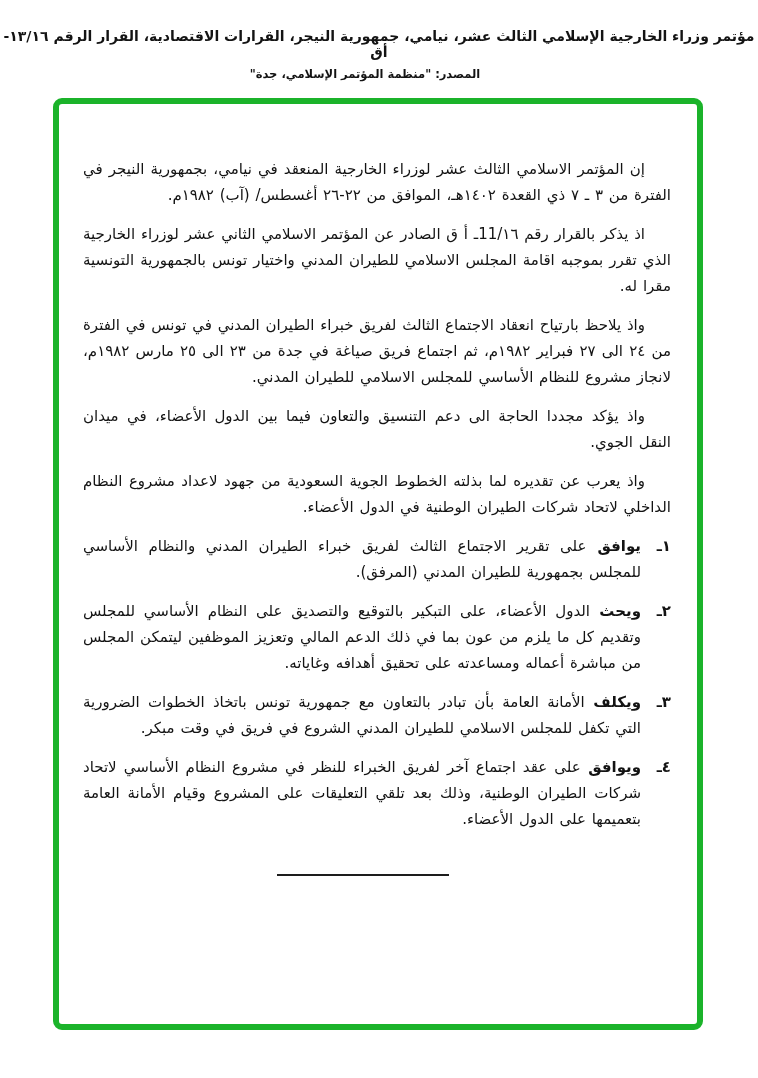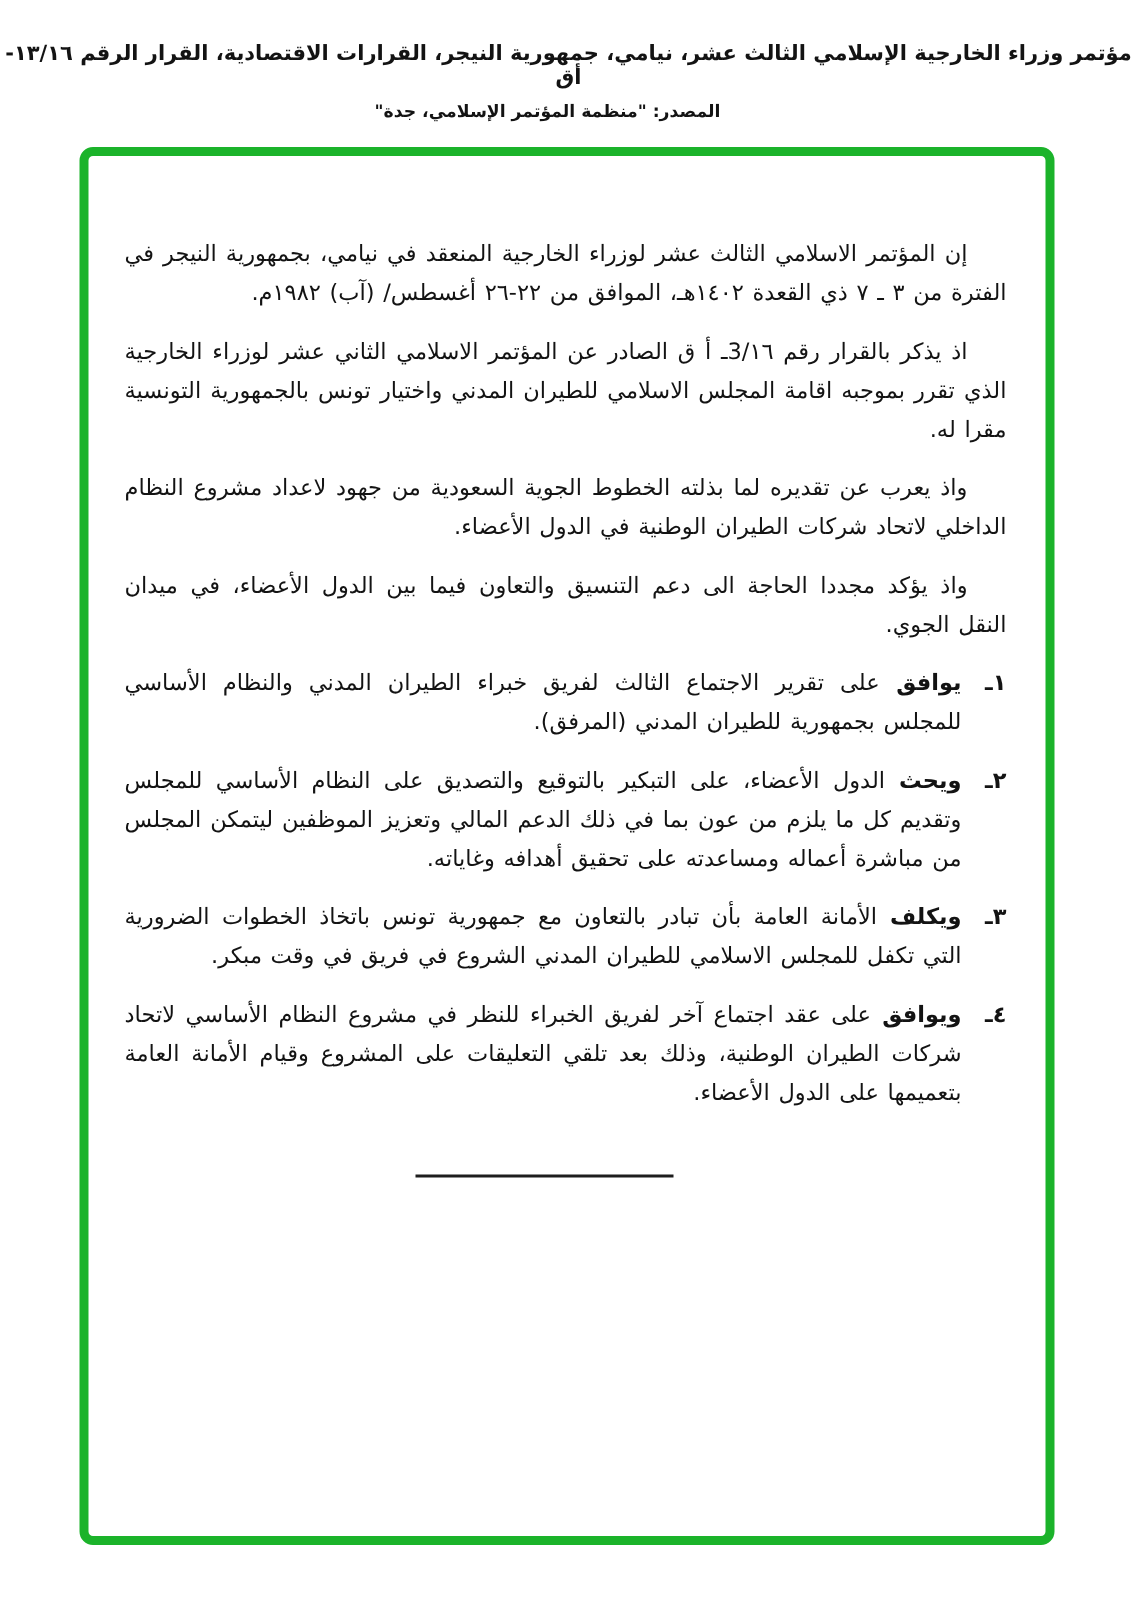--- a/index.html
+++ b/index.html
@@ -104,23 +104,24 @@
   <div class="line1">مؤتمر وزراء الخارجية الإسلامي الثالث عشر، نيامي، جمهورية النيجر، القرارات الاقتصادية، القرار الرقم ١٣/١٦- أق</div>
   <div class="line2">المصدر:  "منظمة المؤتمر الإسلامي، جدة"</div>
 </header>
 
 <div class="frame">
   <div class="doc">
 
 
     <div id="paragraphs">
         <div class="para">إن المؤتمر الاسلامي الثالث عشر لوزراء الخارجية المنعقد في نيامي، بجمهورية النيجر في الفترة من ٣ ـ ٧ ذي القعدة ١٤٠٢هـ، الموافق من ٢٢-٢٦ أغسطس/ (آب) ١٩٨٢م.</div>
-        <div class="para">اذ يذكر بالقرار رقم 3/١٦ـ أ ق الصادر عن المؤتمر الاسلامي الثاني عشر لوزراء الخارجية الذي تقرر بموجبه اقامة المجلس الاسلامي للطيران المدني واختيار تونس بالجمهورية التونسية مقرا له.</div>
+        <div class="para">اذ يذكر بالقرار رقم 11/١٦ـ أ ق الصادر عن المؤتمر الاسلامي الثاني عشر لوزراء الخارجية الذي تقرر بموجبه اقامة المجلس الاسلامي للطيران المدني واختيار تونس بالجمهورية التونسية مقرا له.</div>
+        <div class="para">واذ يلاحظ بارتياح انعقاد الاجتماع الثالث لفريق خبراء الطيران المدني في تونس في الفترة من ٢٤ الى ٢٧ فبراير ١٩٨٢م، ثم اجتماع فريق صياغة في جدة من ٢٣ الى ٢٥ مارس ١٩٨٢م، لانجاز مشروع للنظام الأساسي للمجلس الاسلامي للطيران المدني.</div>
+        <div class="para">واذ يؤكد مجددا الحاجة الى دعم التنسيق والتعاون فيما بين الدول الأعضاء، في ميدان النقل الجوي.</div>
         <div class="para">واذ يعرب عن تقديره لما بذلته الخطوط الجوية السعودية من جهود لاعداد مشروع النظام الداخلي لاتحاد شركات الطيران الوطنية في الدول الأعضاء.</div>
-        <div class="para">واذ يؤكد مجددا الحاجة الى دعم التنسيق والتعاون فيما بين الدول الأعضاء، في ميدان النقل الجوي.</div>
       </div>
 
     <div id="items">
         <div class="item"><span class="num">١ـ</span><b>يوافق </b><span>على تقرير الاجتماع الثالث لفريق خبراء الطيران المدني والنظام الأساسي للمجلس بجمهورية للطيران المدني (المرفق).</span></div>
         <div class="item"><span class="num">٢ـ</span><b>ويحث </b><span>الدول الأعضاء، على التبكير بالتوقيع والتصديق على النظام الأساسي للمجلس وتقديم كل ما يلزم من عون بما في ذلك الدعم المالي وتعزيز الموظفين ليتمكن المجلس من مباشرة أعماله ومساعدته على تحقيق أهدافه وغاياته.</span></div>
         <div class="item"><span class="num">٣ـ</span><b>ويكلف </b><span>الأمانة العامة بأن تبادر بالتعاون مع جمهورية تونس باتخاذ الخطوات الضرورية التي تكفل للمجلس الاسلامي للطيران المدني الشروع في فريق في وقت مبكر.</span></div>
         <div class="item"><span class="num">٤ـ</span><b>ويوافق </b><span>على عقد اجتماع آخر لفريق الخبراء للنظر في مشروع النظام الأساسي لاتحاد شركات الطيران الوطنية، وذلك بعد تلقي التعليقات على المشروع وقيام الأمانة العامة بتعميمها على الدول الأعضاء.</span></div>
       </div>
 
     <div class="divider"></div>

